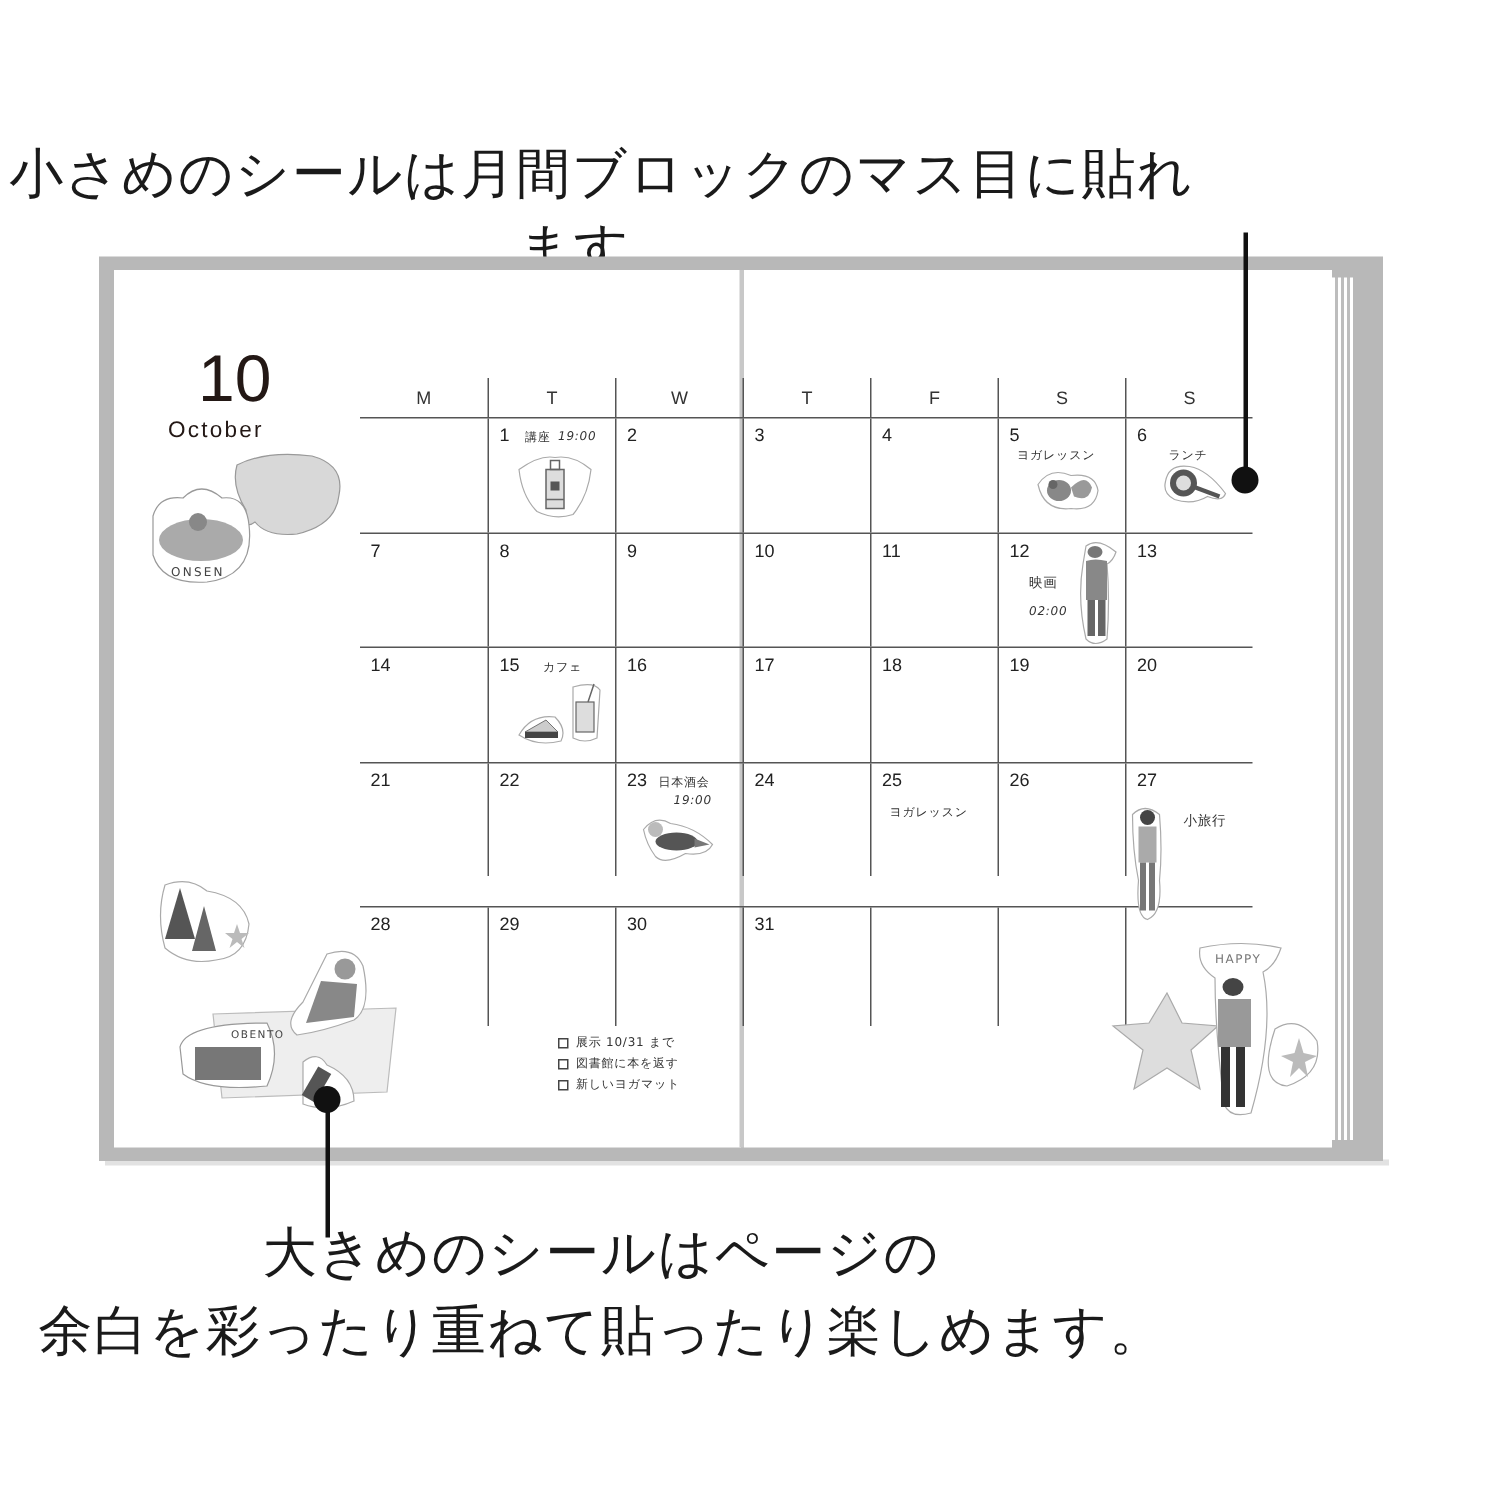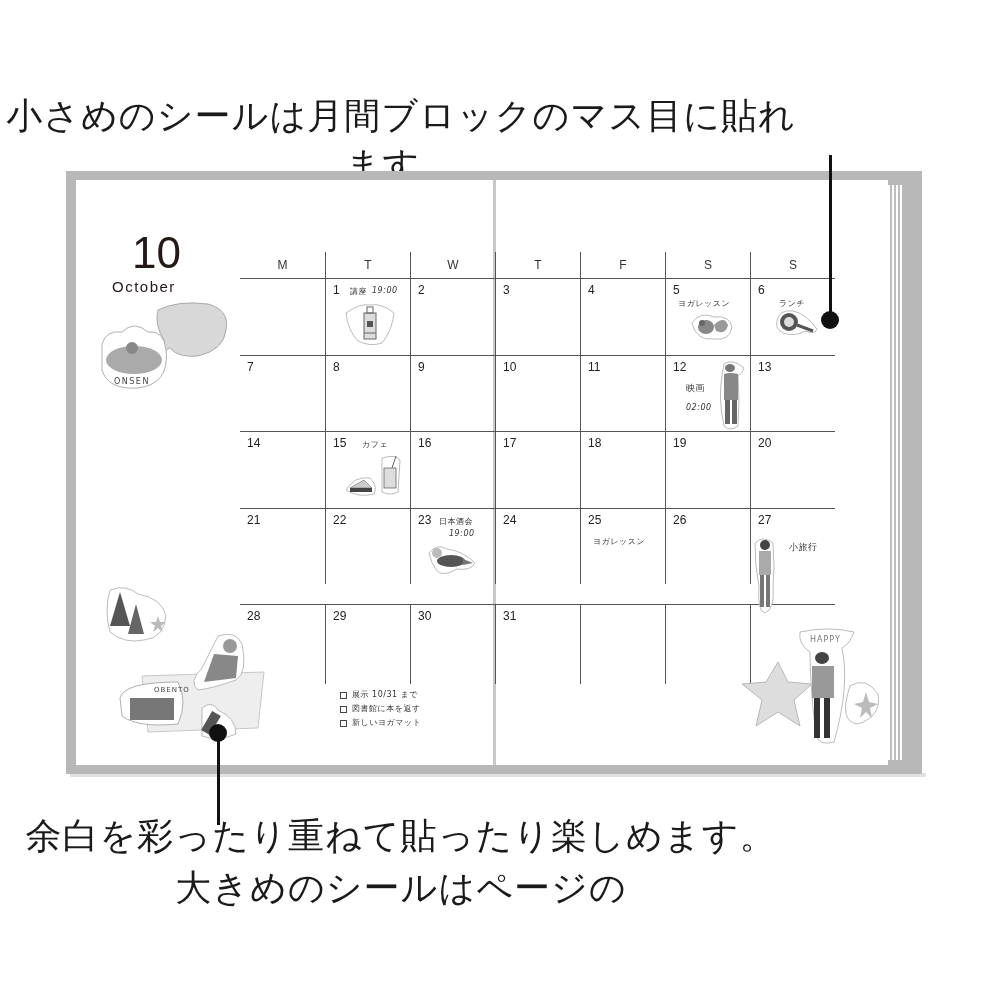--- a/index.html
+++ b/index.html
@@ -35,21 +35,21 @@
   .week:last-child { height: 80px; margin-top: 20px; }
   .day { position: relative; width: 85px; border-left: 1px solid #555; }
   .day:first-child { border-left: none; }
   .day-num { position: absolute; left: 7px; top: 4px; font-size: 12px; color: #222; font-family: "Liberation Sans", sans-serif; }
   .event { position: absolute; font-size: 8px; color: #333; white-space: nowrap; letter-spacing: 0.5px; }
   .event-time { position: absolute; font-size: 8px; font-style: italic; color: #333; letter-spacing: 0.5px; }
 
   .sticker { position: absolute; }
 
   .todo { position: absolute; left: 340px; top: 688px; font-size: 8px; color: #333; line-height: 14px; letter-spacing: 0.5px; }
-  .todo-item { display: flex; align-items: center; gap: 5px; }
+  .todo-item { display: flex; align-items: center; gap: 5px; margin-left: 32px; }
   .todo-box { width: 7px; height: 7px; border: 1px solid #444; display: inline-block; }
 </style>
 </head>
 <body>
 
 <div class="caption caption-top">小さめのシールは月間ブロックのマス目に貼れます。</div>
 
 <div class="book-shadow"></div>
 <div class="book">
   <div class="page page-left"></div>
@@ -298,15 +298,15 @@
     <span>新しいヨガマット</span>
   </div>
 </div>
 
 <div class="leader-line" style="left:829px;top:155px;height:165px;"></div>
 <div class="leader-dot" style="left:821px;top:311px;"></div>
 <div class="leader-line" style="left:217px;top:733px;height:92px;"></div>
 <div class="leader-dot" style="left:209px;top:724px;"></div>
 
 <div class="caption caption-bottom">
+  <div>大きめのシールはページの</div>
   <div>余白を彩ったり重ねて貼ったり楽しめます。</div>
-  <div>大きめのシールはページの</div>
 </div>
 
 </body></html>

